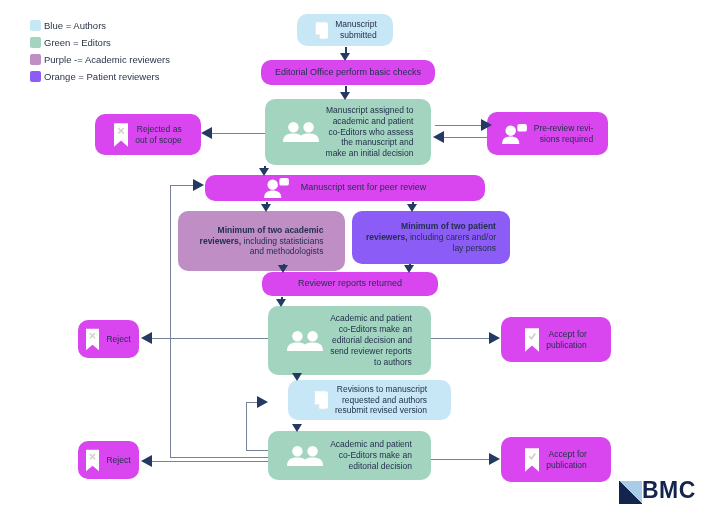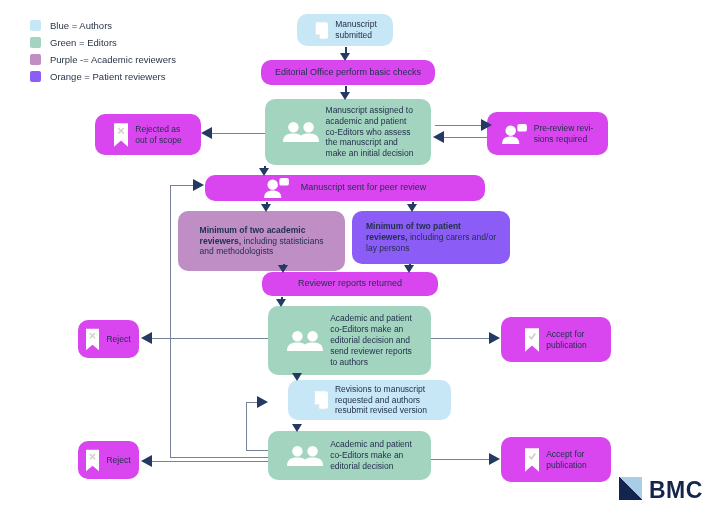--- a/index.html
+++ b/index.html
@@ -1,46 +1,46 @@
 <!DOCTYPE html>
 <html><head>
 <meta charset="utf-8">
 <style>
   html,body{margin:0;padding:0;background:#fff;}
   .canvas{position:relative;width:725px;height:515px;background:#ffffff;overflow:hidden;
           font-family:"Liberation Sans",sans-serif;}
   
   .legend{position:absolute;left:30px;top:20px;}
-  .legend-item{display:flex;align-items:center;gap:9px;margin-bottom:6px;}
+  .legend-item{display:flex;align-items:center;gap:3px;margin-bottom:6px;}
   .legend-sq{width:11px;height:11px;border-radius:2px;flex:0 0 auto;}
   .legend-label{font-size:9.5px;color:#2a3547;}
   
   .box-blue{background:#c8e7f6;}
   .box-green{background:#a2d4bf;}
   .box-purple{background:#bf8ec5;}
   .box-orange{background:#8b5cf6;}
   .box-beige{background:#d946ef;}
   
   .node{position:absolute;border-radius:10px;display:flex;align-items:center;
         justify-content:center;box-sizing:border-box;padding:3px 7px;gap:7px;}
-  .nlabel{font-size:8.5px;line-height:1.28;color:#23304d;text-align:left;
+  .nlabel{font-size:8.5px;line-height:1.28;color:#23304d;text-align:right;
           white-space:pre-line;}
   .nlabel.sm{font-size:9px;}
   .nlabel b{font-weight:700;}
   .icon{flex:0 0 auto;display:flex;align-items:center;}
   
   .hline{position:absolute;height:1px;background:#76819a;}
   .vline{position:absolute;width:1px;background:#76819a;}
   .stem{position:absolute;width:2px;background:#243a63;}
   .ah{position:absolute;width:0;height:0;border-style:solid;}
   .ah-down{border-width:8px 5px 0 5px;border-color:#243a63 transparent transparent transparent;}
   .ah-left{border-width:6px 11px 6px 0;border-color:transparent #243a63 transparent transparent;}
   .ah-right{border-width:6px 0 6px 11px;border-color:transparent transparent transparent #243a63;}
   
-  .logo{position:absolute;left:619px;top:477px;display:flex;align-items:flex-start;gap:7px;}
+  .logo{position:absolute;left:619px;top:477px;display:flex;align-items:flex-end;}
   .logo-sq{width:23px;height:23px;background:linear-gradient(to bottom left,#a9cde7 49.5%,#14254d 50%);}
   .logo-text{font-size:23px;font-weight:700;color:#14254d;letter-spacing:.5px;}
 </style>
 </head>
 <body>
 
 <div class="canvas">
 
   <div class="legend">
     <div class="legend-item">

